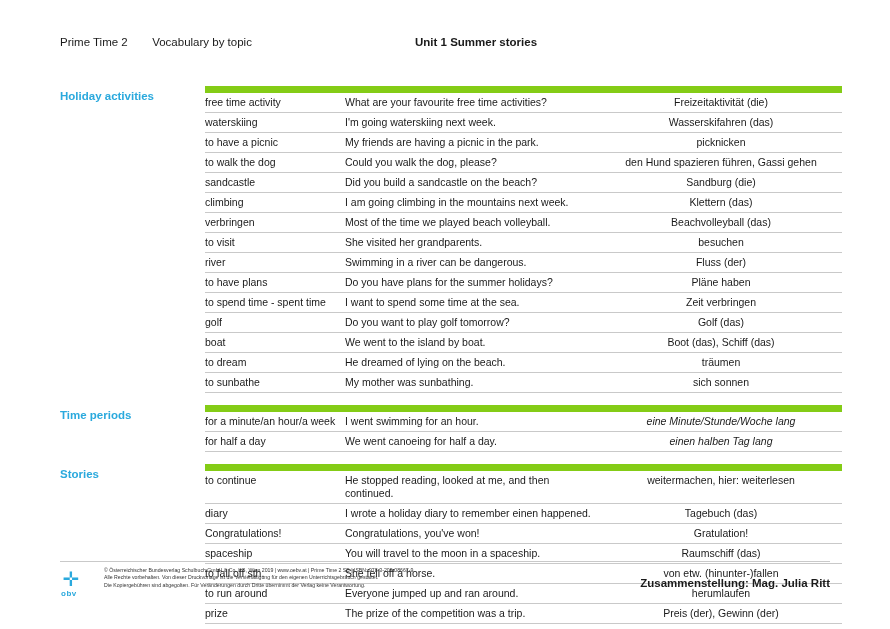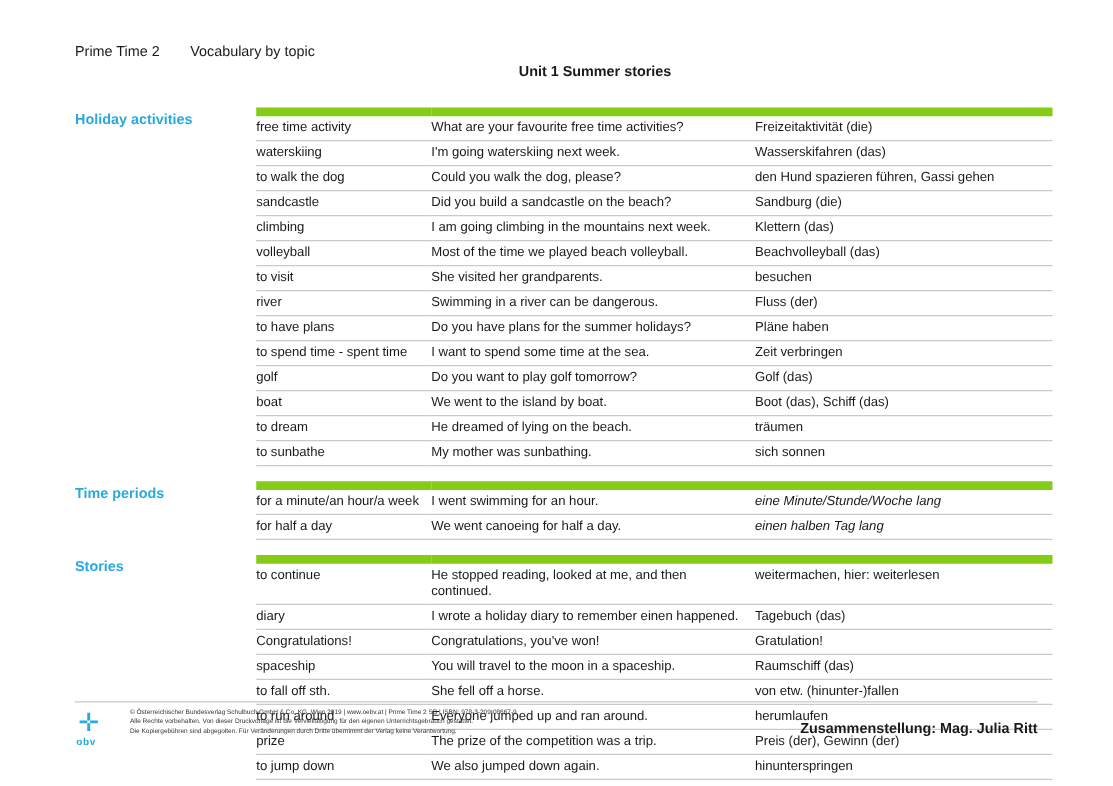--- a/index.html
+++ b/index.html
@@ -36,21 +36,21 @@
     top: 0;
     white-space: nowrap;
   }
   .header-left .sep {
     display: inline-block;
     width: 18px;
   }
   .header-center {
     position: absolute;
     left: 355px;
-    top: 16px;
+    top: 0;
     font-weight: bold;
     white-space: nowrap;
   }
   
   .content {
     position: absolute;
     top: 86px;
     left: 60px;
     width: 770px;
   }
@@ -82,21 +82,21 @@
     padding: 3px 4px 3px 0;
     border-bottom: 1px solid #c9c9c9;
     vertical-align: top;
     color: #1a1a1a;
   }
   table.vocab tr:first-child td {
     border-top: 7px solid #84cc16;
   }
   td.col-term { width: 136px; }
   td.col-example { width: 255px; padding-left: 4px; }
-  td.col-trans { width: 234px; padding-left: 4px; }
+  td.col-trans { width: 234px; padding-left: 4px; text-align: center; }
   
   .section-time td.col-term { width: 136px; }
   .section-time td.col-example { width: 255px; }
   .section-time td.col-trans { width: 234px; font-style: italic; }
   
   .footer {
     position: absolute;
     left: 60px;
     right: 60px;
     bottom: 22px;
@@ -179,36 +179,41 @@
             <td class="col-term">free time activity</td>
             <td class="col-example">What are your favourite free time activities?</td>
             <td class="col-trans">Freizeitaktivität (die)</td>
           </tr>
           <tr>
             <td class="col-term">waterskiing</td>
             <td class="col-example">I'm going waterskiing next week.</td>
             <td class="col-trans">Wasserskifahren (das)</td>
           </tr>
           <tr>
+            <td class="col-term">to have a picnic</td>
+            <td class="col-example">My friends are having a picnic in the park.</td>
+            <td class="col-trans">picknicken</td>
+          </tr>
+          <tr>
             <td class="col-term">to walk the dog</td>
             <td class="col-example">Could you walk the dog, please?</td>
             <td class="col-trans">den Hund spazieren führen, Gassi gehen</td>
           </tr>
           <tr>
             <td class="col-term">sandcastle</td>
             <td class="col-example">Did you build a sandcastle on the beach?</td>
             <td class="col-trans">Sandburg (die)</td>
           </tr>
           <tr>
             <td class="col-term">climbing</td>
             <td class="col-example">I am going climbing in the mountains next week.</td>
             <td class="col-trans">Klettern (das)</td>
           </tr>
           <tr>
-            <td class="col-term">volleyball</td>
+            <td class="col-term">verbringen</td>
             <td class="col-example">Most of the time we played beach volleyball.</td>
             <td class="col-trans">Beachvolleyball (das)</td>
           </tr>
           <tr>
             <td class="col-term">to visit</td>
             <td class="col-example">She visited her grandparents.</td>
             <td class="col-trans">besuchen</td>
           </tr>
           <tr>
             <td class="col-term">river</td>

